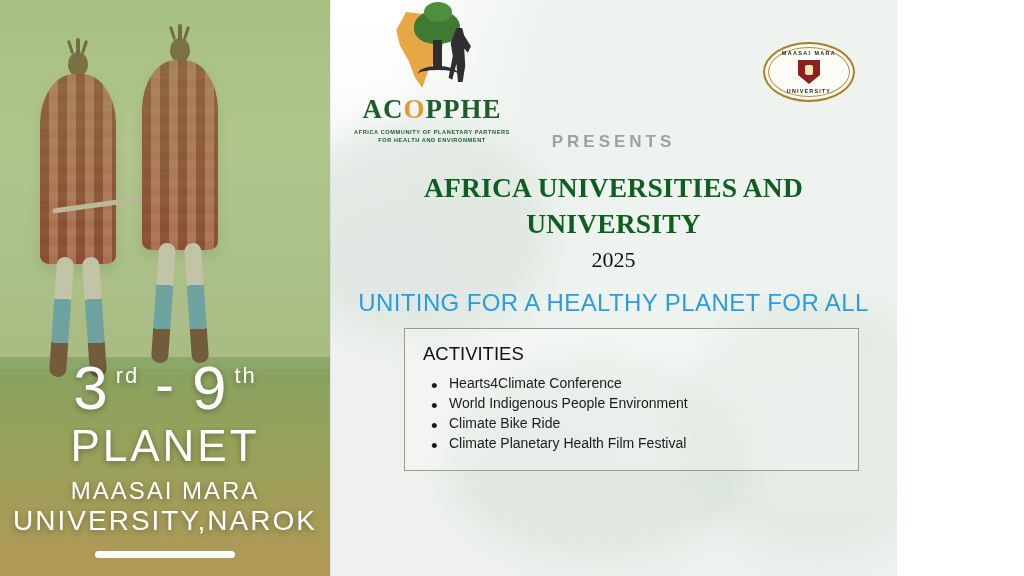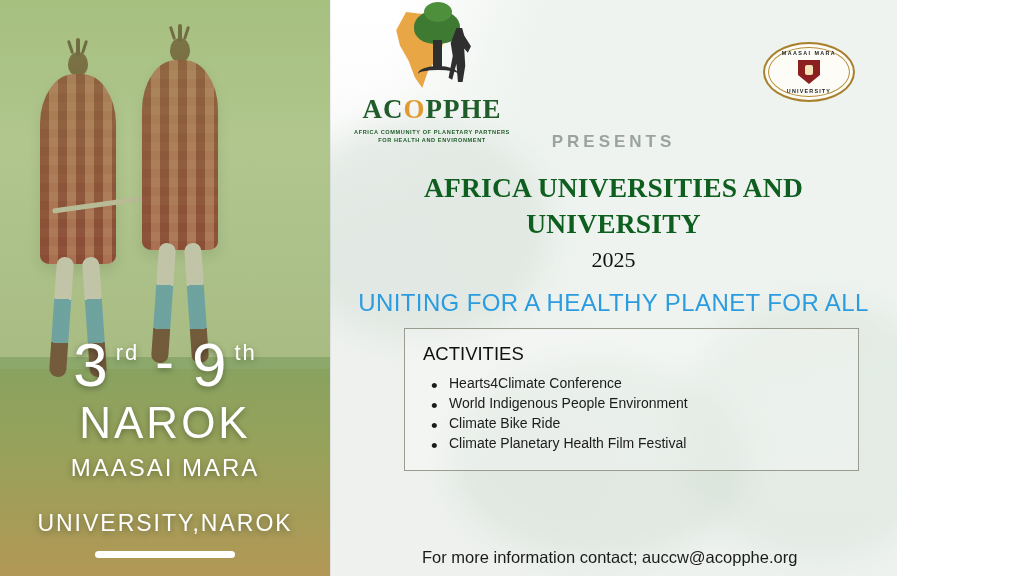--- a/index.html
+++ b/index.html
@@ -100,21 +100,21 @@
     font-size: 62px; font-weight: 400; letter-spacing: 2px; line-height: 1;
     display: flex; align-items: flex-start; justify-content: center; gap: 6px;
     font-family: "Liberation Sans", sans-serif;
   }
   .date-line .ord { font-size: 22px; position: relative; top: 8px; }
   .date-line .dash { font-size: 56px; padding: 0 10px; }
   .month {
     font-size: 44px; letter-spacing: 3px; line-height: 1.05; margin-top: 4px;
   }
   .venue1 { font-size: 24px; letter-spacing: 2px; margin-top: 8px; }
-  .venue2 { font-size: 23px; letter-spacing: 2px; margin-top: 28px; }
+  .venue2 { font-size: 28px; letter-spacing: 2px; }
   .under-bar {
     width: 140px; height: 7px; background: #ffffff; border-radius: 4px;
     margin: 14px auto 0;
   }
 
   
   .right {
     position: relative;
     width: 567px; height: 576px;
     background:
@@ -296,21 +296,21 @@
     <div class="photo-tint"></div>
 
     <div class="date-block">
       <div class="date-line">
         <span>3</span>
         <span class="ord">rd</span>
         <span class="dash">-</span>
         <span>9</span>
         <span class="ord">th</span>
       </div>
-      <div class="month">NAROK</div>
+      <div class="month">PLANET</div>
       <div class="venue1">MAASAI MARA</div>
       <div class="venue2">UNIVERSITY,NAROK</div>
       <div class="under-bar"></div>
     </div>
   </div>
 
   <div class="right">
     <div class="wash w1"></div>
     <div class="wash w2"></div>
     <div class="wash w3"></div>
@@ -348,17 +348,16 @@
     <div class="activities">
       <div class="act-title">ACTIVITIES</div>
       <ul class="act-list">
         <li>Hearts4Climate Conference</li>
         <li>World Indigenous People Environment</li>
         <li>Climate Bike Ride</li>
         <li>Climate Planetary Health Film Festival</li>
       </ul>
     </div>
 
-    <div class="contact">For more information contact; auccw@acopphe.org</div>
   </div>
 
   <div class="divider-line"></div>
 </div>
 
 </body></html>

